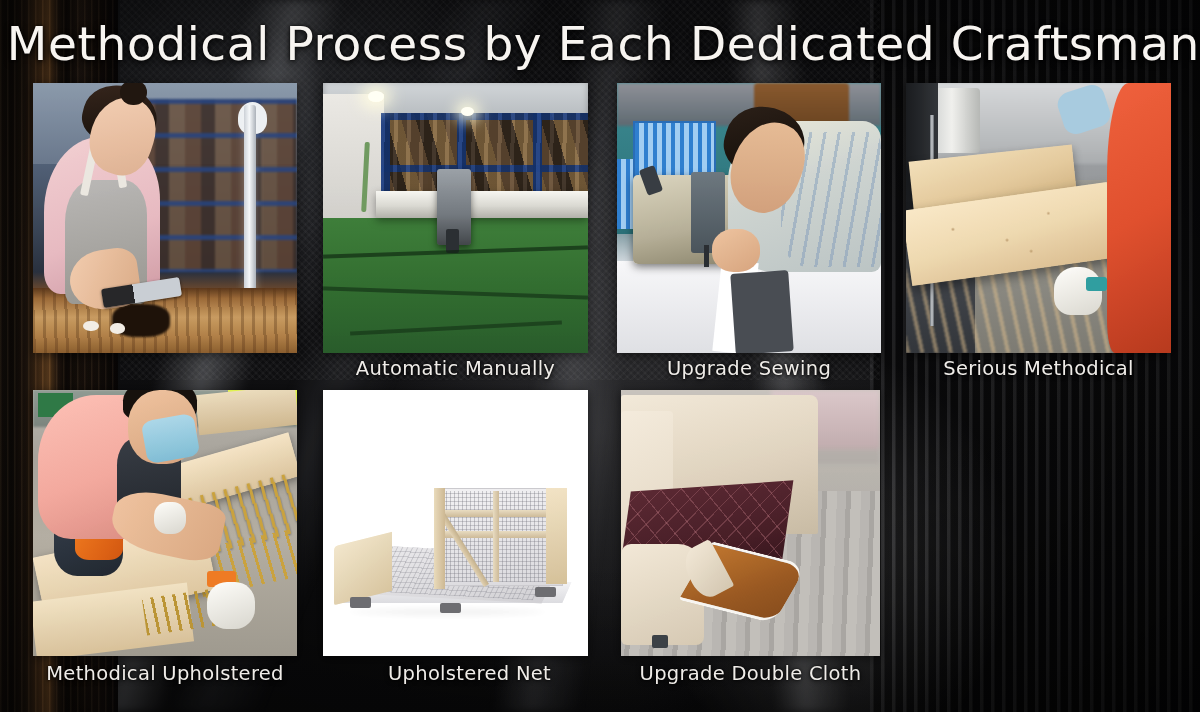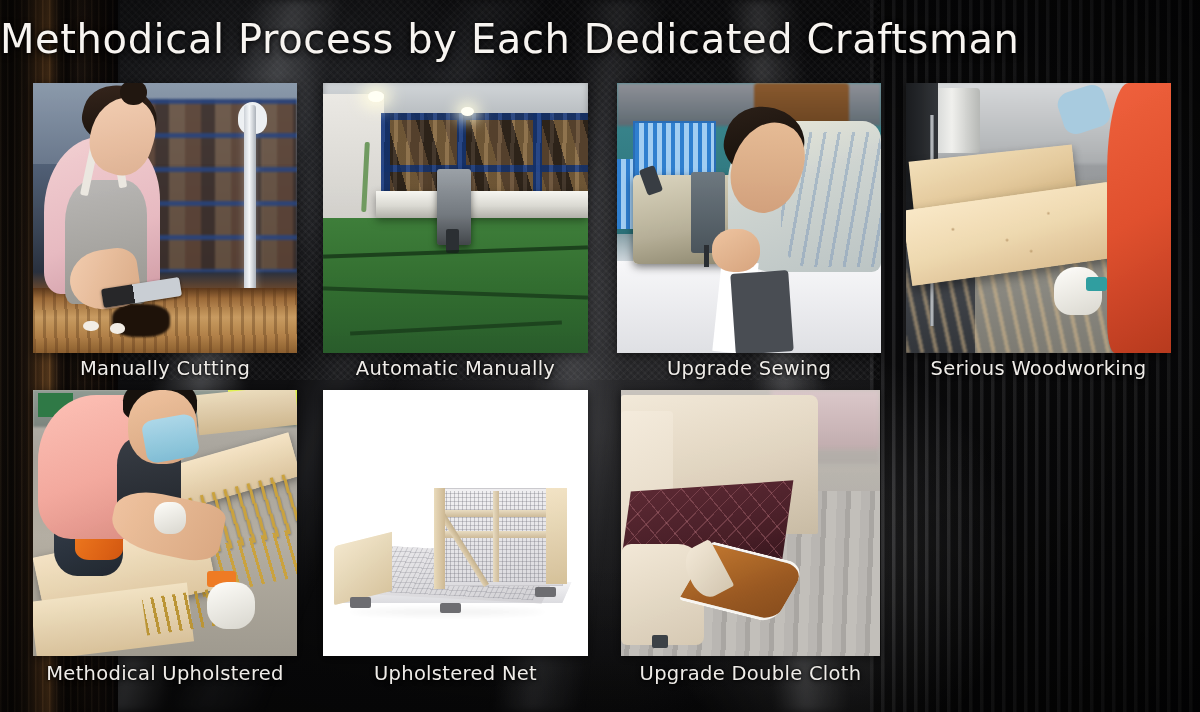--- a/index.html
+++ b/index.html
@@ -83,23 +83,23 @@
   .bg-vignette {
     position: absolute;
     inset: 0;
     background: radial-gradient(ellipse 900px 520px at 600px 356px, rgba(0,0,0,0) 40%, rgba(0,0,0,0.62) 100%);
   }
 
   
   .title {
     position: absolute;
     left: 0; right: 0; top: 16px;
-    text-align: left;
+    text-align: right;
     color: #f7f4f0;
-    font-size: 40px;
+    font-size: 47px;
     font-weight: 400;
     letter-spacing: 0.6px;
     font-family: "DejaVu Sans", "Liberation Sans", sans-serif;
     text-shadow: 0 2px 7px rgba(0,0,0,0.95), 0 0 3px rgba(0,0,0,0.8);
     white-space: nowrap;
   }
 
   
   .grid {
     position: absolute;
@@ -412,21 +412,20 @@
             <div class="ly strap2"></div>
           <div class="ly hair"></div>
             <div class="ly head"></div>
             <div class="ly bun"></div>
           <div class="ly arm"></div>
             <div class="ly scissor"></div>
           <div class="ly chip1"></div>
             <div class="ly chip2"></div>
         </div>
       </div>
-      <div class="caption" style="top:274px;">Manually Cutting</div>
     </div>
 
     <div class="cell" style="left:323px; top:83px; width:265px; height:270px;">
       <div class="thumb softfilter" style="width:265px; height:270px;">
         <div class="scene s2">
           <div class="ly ceil"></div>
             <div class="ly wallL"></div>
           <div class="ly rack"></div>
             <div class="ly rack2"></div>
           <div class="ly lamp1"></div>
@@ -482,21 +481,21 @@
             <div class="ly blade"></div>
           <div class="ly board1"></div>
             <div class="ly board2"></div>
             <div class="ly knots"></div>
           <div class="ly mask"></div>
           <div class="ly person"></div>
           <div class="ly glove"></div>
             <div class="ly cuff"></div>
         </div>
       </div>
-      <div class="caption" style="top:274px;">Serious Woodworking</div>
+      <div class="caption" style="top:274px;">Serious Methodical</div>
     </div>
 
     <div class="cell" style="left:33px; top:390px; width:264px; height:266px;">
       <div class="thumb softfilter" style="width:264px; height:266px;">
         <div class="scene s5">
           <div class="ly floor5"></div>
             <div class="ly bgtop5"></div>
           <div class="ly yellow"></div>
             <div class="ly greenf"></div>
           <div class="ly frame4"></div>
@@ -515,21 +514,21 @@
             <div class="ly mask5"></div>
           <div class="ly arm5"></div>
             <div class="ly glove5b"></div>
           <div class="ly cuff5"></div>
             <div class="ly glove5"></div>
         </div>
       </div>
       <div class="caption" style="top:272px;">Methodical Upholstered</div>
     </div>
 
-    <div class="cell" style="left:323px; top:390px; width:265px; height:266px;">
+    <div class="cell" style="left:323px; top:390px; width:265px; height:266px;padding-left:28px;">
       <div class="thumb softfilter" style="width:265px; height:266px;">
         <div class="scene s6">
           <div class="ly shadow6"></div>
           <div class="ly base6"></div>
           <div class="ly deck"></div>
             <div class="ly netdeck"></div>
           <div class="ly back"></div>
             <div class="ly backnet"></div>
           <div class="ly rail1"></div>
             <div class="ly rail2"></div>

